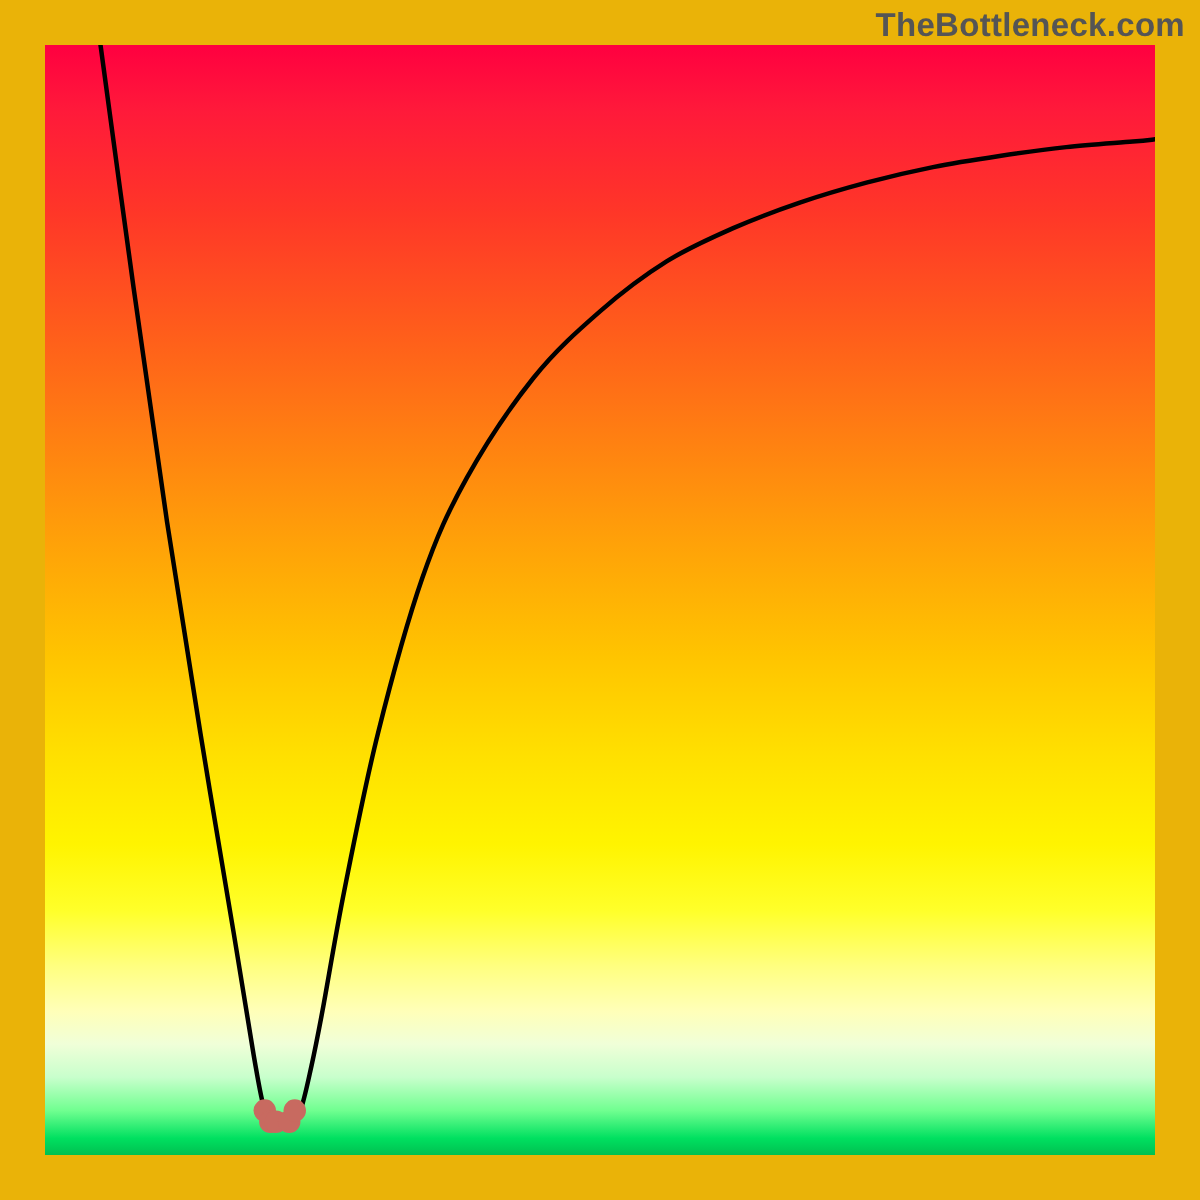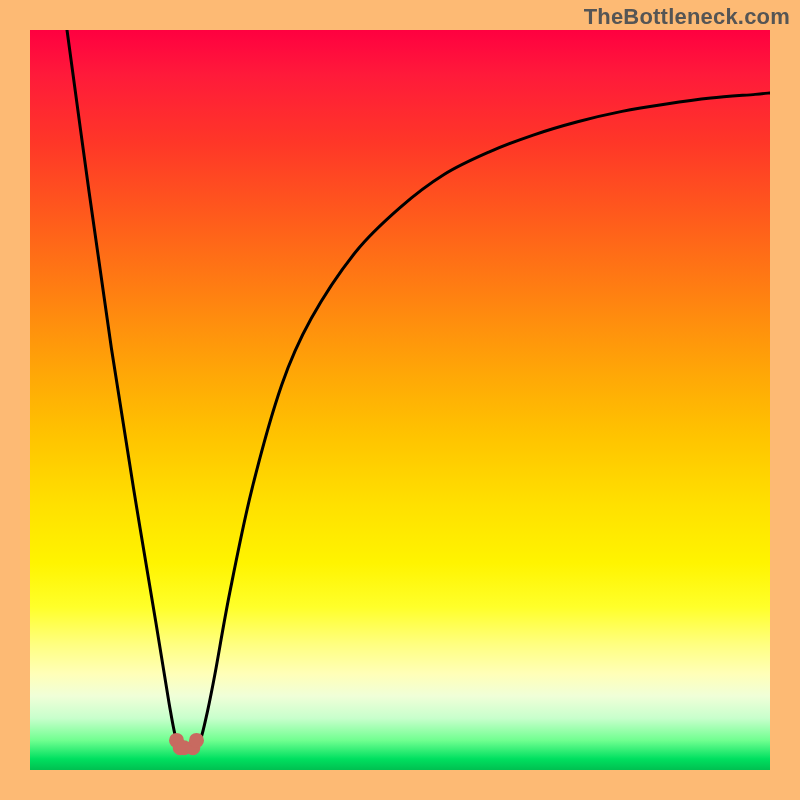--- a/index.html
+++ b/index.html
@@ -7,21 +7,21 @@
     padding: 0;
     width: 800px;
     height: 800px;
     background: #000;
     overflow: hidden;
   }
   .canvas {
     position: relative;
     width: 800px;
     height: 800px;
-    background: #fdba74;
+    background: #eab308;
   }
   .plot-area {
     position: absolute;
     left: 30px;
     top: 30px;
     width: 740px;
     height: 740px;
     background: linear-gradient(to bottom,
       #ff0040 0%,
       #ff1a3a 6%,

